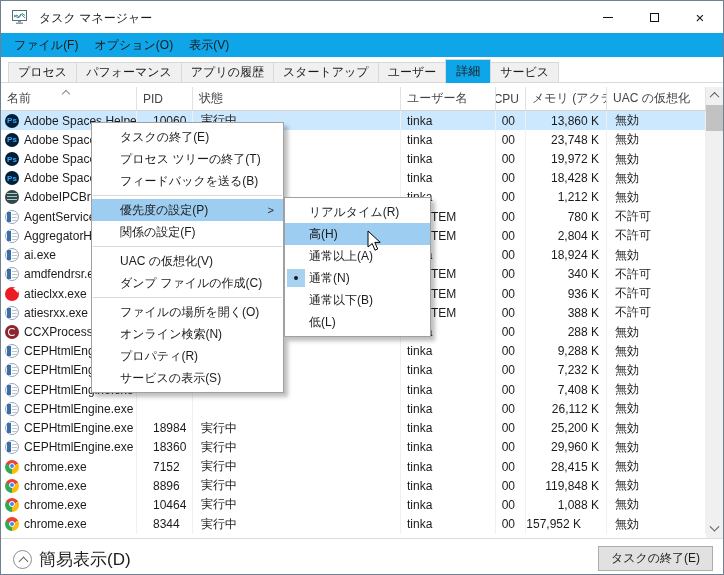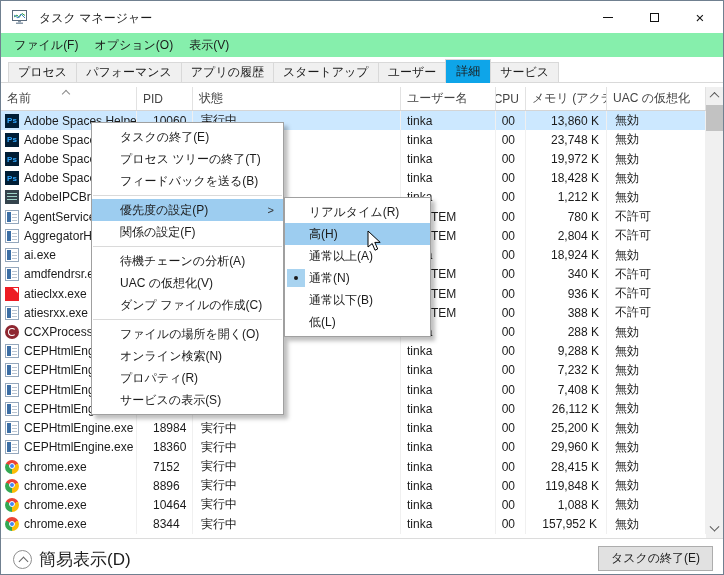--- a/index.html
+++ b/index.html
@@ -11,21 +11,21 @@
   .titlebar{ position:absolute; top:0; left:0; right:0; height:32px; background:#fff; }
   .app-icon{ position:absolute; left:11px; top:9px; width:15px; height:15px; }
   .win-title{ position:absolute; left:38px; top:9px; font-size:12px; }
   .win-controls{ position:absolute; right:0; top:0; height:32px; display:flex; }
   .wbtn{ width:46px; height:32px; display:flex; align-items:center; justify-content:center; font-size:13px; color:#111; }
   .g-min{ width:10px; border-top:1px solid #111; display:block; }
   .g-max{ width:9px; height:9px; border:1px solid #111; display:block; }
   .g-close{ font-size:15px; line-height:1; }
 
   
-  .menubar{ position:absolute; top:32px; left:0; right:0; height:24px; display:flex; align-items:center; padding-left:5px; background:#86efac; }
+  .menubar{ position:absolute; top:32px; left:0; right:0; height:24px; display:flex; align-items:center; padding-left:5px; background:#0ea5e9; }
   .menubar .mbi{ font-size:12px; padding:3px 8px; }
 
   
   .tabstrip{ position:absolute; top:56px; left:0; right:0; height:26px; display:flex; align-items:flex-end; padding-left:7px; border-bottom:1px solid #d9d9d9; background:#fff; }
   .tab{ height:20px; padding:0 9px; display:flex; align-items:center; font-size:12px; background:#f0f0f0; border:1px solid #d9d9d9; border-bottom:none; margin-right:-1px; position:relative; }
   .tab.active{ height:24px; background:#0ea5e9; z-index:2; margin-bottom:-1px; padding:0 10px 1px; }
 
   
   .thead{ position:absolute; top:86px; left:0; width:705px; height:24px; border-bottom:1px solid #d5d5d5; display:flex; background:#fff; }
   .hcell{ height:100%; display:flex; align-items:center; font-size:12px; color:#444; border-right:1px solid #e2e2e2; padding:0 6px; position:relative; overflow:hidden; white-space:nowrap; }
@@ -34,21 +34,21 @@
   .sort-caret:before{ content:""; position:absolute; left:0; top:2px; width:5px; height:5px; border-top:1px solid #8a8a8a; border-right:1px solid #8a8a8a; transform:rotate(-45deg); }
 
   
   .tbody{ position:absolute; top:110px; left:0; width:705px; height:427px; overflow:hidden; background:#fff; }
   .trow{ display:flex; height:19.23px; align-items:stretch; }
   .trow.selected{ background:#cce8ff; }
   .tcell{ display:flex; align-items:center; font-size:12px; overflow:hidden; white-space:nowrap; border-right:1px solid #f0f0f0; }
   .tcell.right{ justify-content:flex-end; }
 
   
-  .ic{ width:14px; height:14px; margin:0 5px 0 4px; flex:none; position:relative; }
+  .ic{ width:14px; height:14px; margin:0 5px 0 4px; flex:none; position:relative;border-radius:7px; }
   .ic-ps{ background:#001e36; color:#31a8ff; font-size:8px; font-weight:bold; display:flex; align-items:center; justify-content:center; }
   .ic-adobeipc{ background:#35444d; }
   .ic-adobeipc:before{ content:""; position:absolute; left:2px; right:2px; top:3px; height:8px;
       background:linear-gradient(#9fd3c8 0 1px,transparent 1px 3px,#9fd3c8 3px 4px,transparent 4px 6px,#9fd3c8 6px 7px,transparent 7px); }
   .ic-exe{ background:#fff; border:1px solid #94a7bc; }
   .ic-exe:before{ content:""; position:absolute; left:1px; top:1px; width:4px; height:10px; background:#3b6ea5; }
   .ic-exe:after{ content:""; position:absolute; left:6px; top:3px; width:5px; height:7px;
       background:linear-gradient(#b9c4d1 0 1px,transparent 1px 3px,#b9c4d1 3px 4px,transparent 4px 6px,#b9c4d1 6px 7px,transparent 7px); }
   .ic-amd{ background:#ed1c24; }
   .ic-amd:before{ content:""; position:absolute; right:1px; top:1px; border-left:5px solid transparent; border-top:5px solid #fff; }
@@ -397,21 +397,21 @@
       </div>
       <div class="trow">
         <div class="tcell" style="width: 136px; padding-left: 0px; padding-right: 0px;">
           <div class="ic ic-chrome"></div>
           <span>chrome.exe</span>
         </div>
         <div class="tcell" style="width: 56px; padding-left: 16px; padding-right: 4px;">8344</div>
         <div class="tcell" style="width: 208px; padding-left: 8px; padding-right: 0px;">実行中</div>
         <div class="tcell" style="width: 95px; padding-left: 6px; padding-right: 0px;">tinka</div>
         <div class="tcell right" style="width: 30px; padding-left: 0px; padding-right: 10px;">00</div>
-        <div class="tcell right" style="width: 81px; padding-left: 0px; padding-right: 9px;">157,952 K</div>
+        <div class="tcell right" style="width: 81px; padding-left: 0px; padding-right: 25px;">157,952 K</div>
         <div class="tcell" style="width: 99px; padding-left: 8px; padding-right: 0px;">無効</div>
       </div>
     </div>
 
   <div class="scrollbar">
     <div class="sb-btn sb-up">
         <span class="chev up"></span>
       </div>
     <div class="sb-thumb"></div>
     <div class="sb-btn sb-down">
@@ -420,21 +420,20 @@
   </div>
 
   <div class="menu" id="context-menu">
       <div class="mi">タスクの終了(E)</div>
       <div class="mi">プロセス ツリーの終了(T)</div>
       <div class="mi">フィードバックを送る(B)</div>
       <div class="msep"></div>
       <div class="mi hl">優先度の設定(P)<span class="arrow">&gt;</span></div>
       <div class="mi">関係の設定(F)</div>
       <div class="msep"></div>
-      <div class="mi">待機チェーンの分析(A)</div>
       <div class="mi">UAC の仮想化(V)</div>
       <div class="mi">ダンプ ファイルの作成(C)</div>
       <div class="msep"></div>
       <div class="mi">ファイルの場所を開く(O)</div>
       <div class="mi">オンライン検索(N)</div>
       <div class="mi">プロパティ(R)</div>
       <div class="mi">サービスの表示(S)</div>
     </div>
   <div class="menu" id="priority-submenu">
       <div class="mi">リアルタイム(R)</div>

